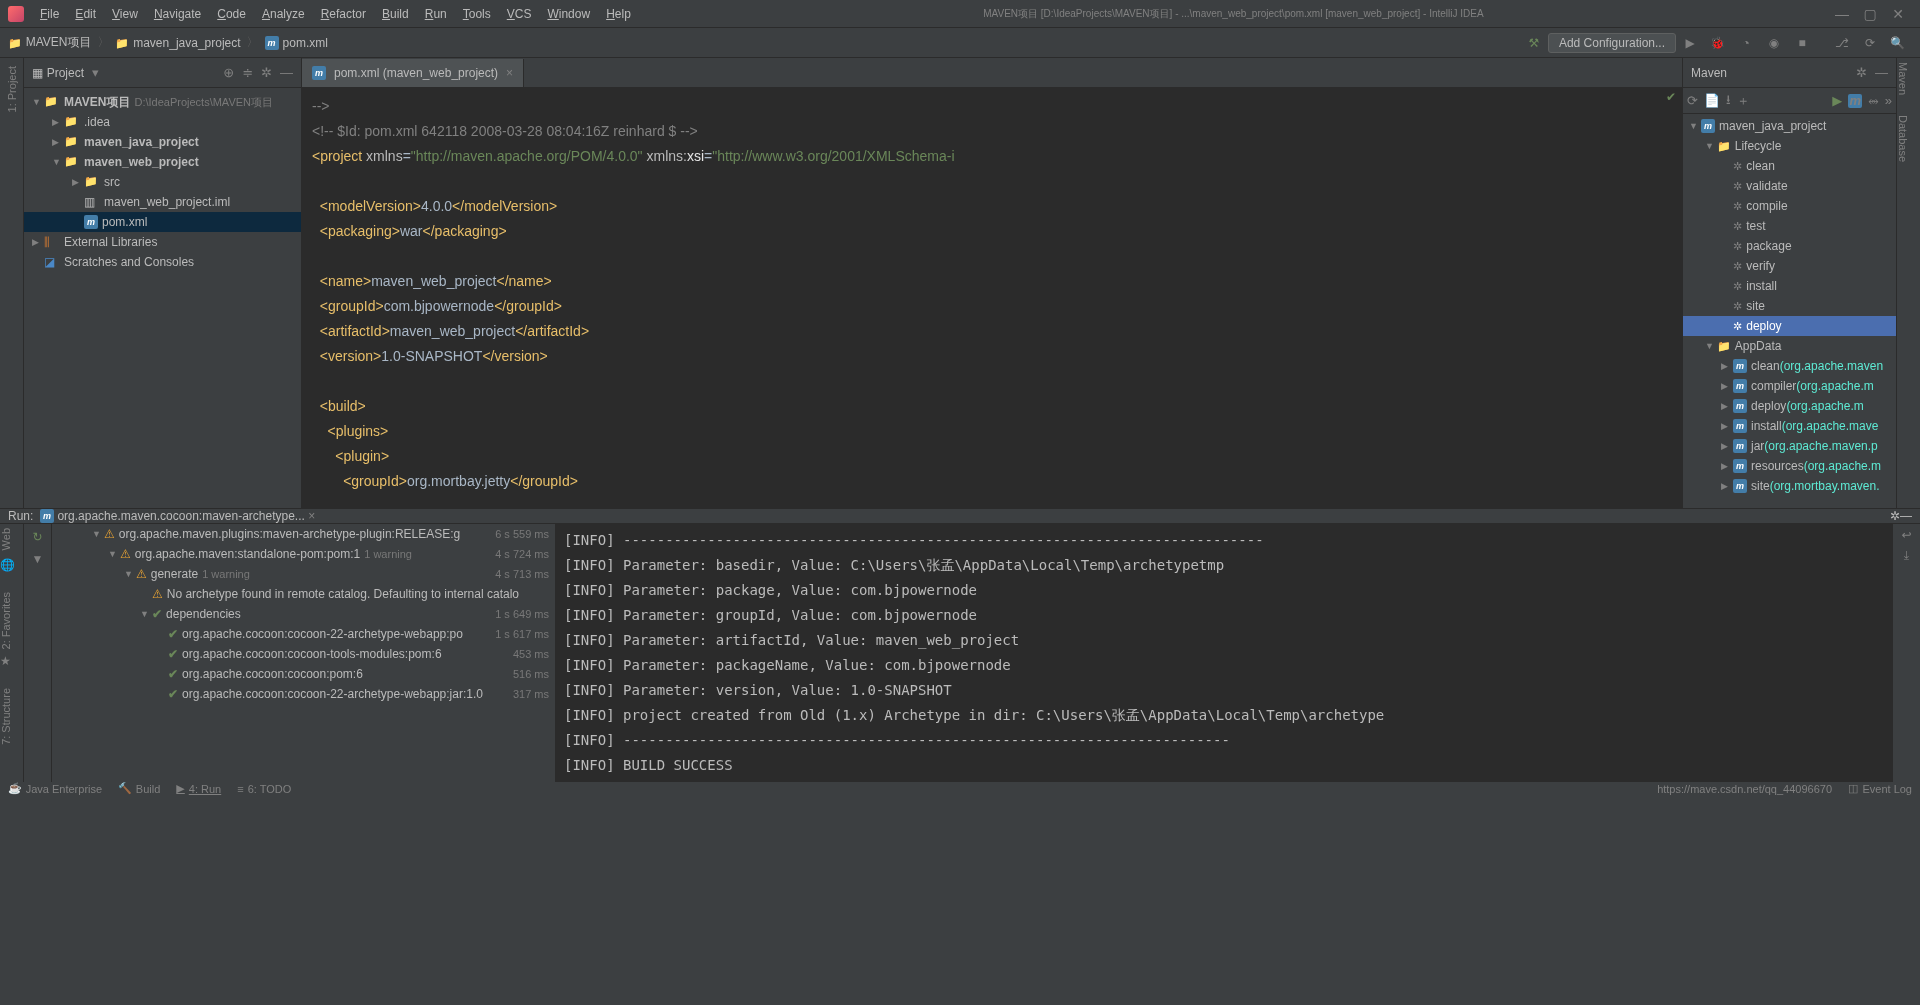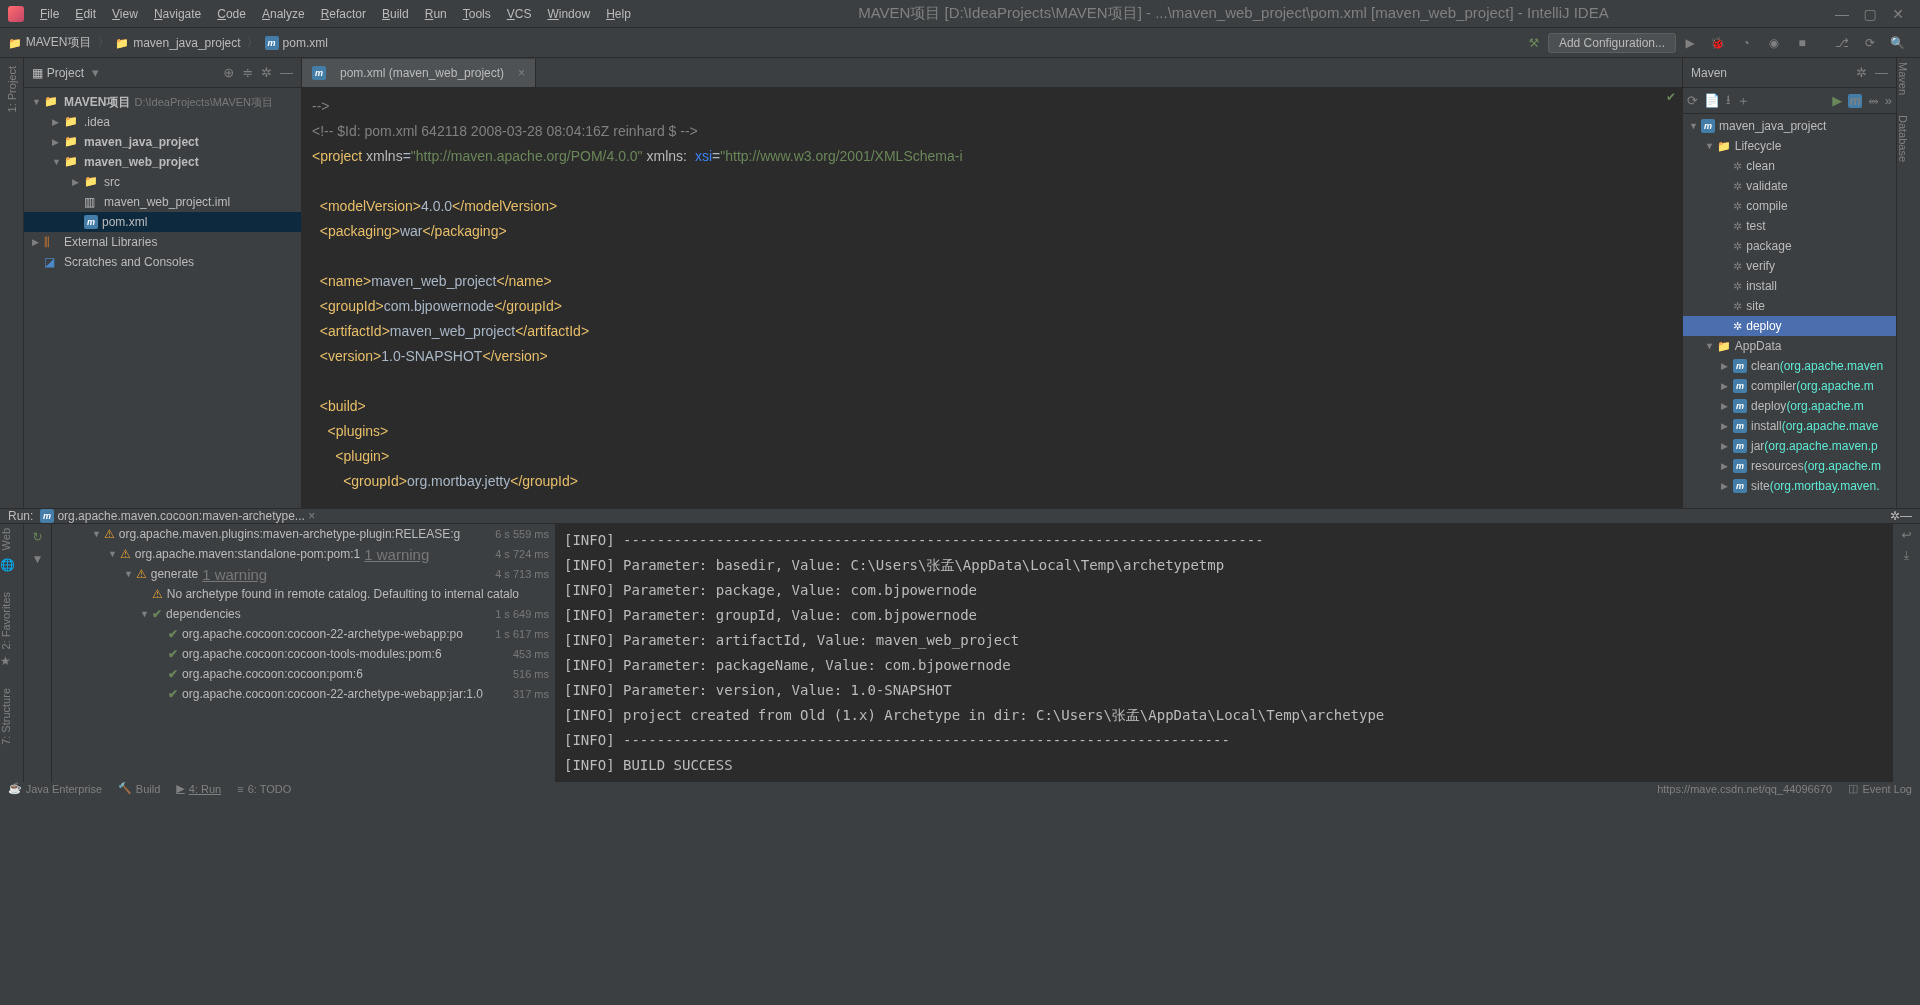--- a/index.html
+++ b/index.html
@@ -1,21 +1,21 @@
 <!DOCTYPE html>
 <html><head>
 <meta charset="utf-8">
 <style>
 * { margin: 0; padding: 0; box-sizing: border-box; font-family: "Segoe UI", sans-serif; }
 body { background: #3c3f41; color: #bbbbbb; font-size: 12px; overflow: hidden; width: 1920px; height: 1005px; }
 .titlebar { height: 28px; background: #3c3f41; display: flex; align-items: center; padding: 0 8px; border-bottom: 1px solid #2b2b2b; }
 .titlebar .logo { width: 16px; height: 16px; background: linear-gradient(135deg,#ff6b6b,#c44569); border-radius: 3px; margin-right: 8px; }
 .titlebar .menu-item { padding: 0 8px; color: #bbbbbb; cursor: pointer; }
 .titlebar .menu-item u { text-decoration: underline; }
-.titlebar .title-text { flex: 1; text-align: center; color: #808080; font-size: 15px; }
+.titlebar .title-text { flex: 1; text-align: center; color: #808080; font-size: 10px; }
 .titlebar .win-btn { width: 28px; text-align: center; color: #808080; font-size: 14px; }
 .navbar { height: 30px; background: #3c3f41; display: flex; align-items: center; padding: 0 8px; border-bottom: 1px solid #2b2b2b; }
 .navbar .crumb { display: flex; align-items: center; gap: 4px; color: #bbbbbb; }
 .navbar .crumb-sep { color: #606060; margin: 0 2px; }
 .navbar .spacer { flex: 1; }
 .navbar .config-btn { background: #4c5052; border: 1px solid #5e6060; padding: 2px 10px; border-radius: 3px; color: #bbbbbb; }
 .navbar .tool-icon { width: 24px; height: 24px; display: flex; align-items: center; justify-content: center; color: #808080; margin: 0 2px; }
 .main { display: flex; height: 450px; }
 .left-gutter { width: 24px; background: #3c3f41; border-right: 1px solid #2b2b2b; display: flex; flex-direction: column; align-items: center; padding-top: 4px; }
 .gutter-text { writing-mode: vertical-rl; transform: rotate(180deg); font-size: 11px; color: #808080; margin: 4px 0; }
@@ -27,50 +27,50 @@
 .tree { padding: 4px 0; overflow: auto; }
 .tree-row { display: flex; align-items: center; height: 20px; padding-left: 4px; white-space: nowrap; }
 .tree-row.selected { background: #0d293e; }
 .tree-indent { display: inline-block; }
 .tree-arrow { width: 12px; font-size: 9px; color: #808080; }
 .tree-icon { width: 16px; height: 14px; margin-right: 4px; display: inline-flex; }
 .tree-label { color: #bbbbbb; }
 .tree-suffix { color: #787878; margin-left: 4px; font-size: 11px; }
 .editor-area { flex: 1; display: flex; flex-direction: column; background: #2b2b2b; }
 .tabs { height: 30px; background: #3c3f41; display: flex; align-items: center; border-bottom: 1px solid #2b2b2b; }
-.tab { height: 28px; background: #4e5254; display: flex; align-items: center; padding: 0 10px; gap: 14px; border-right: 1px solid #2b2b2b; }
+.tab { height: 28px; background: #4e5254; display: flex; align-items: center; padding: 0 10px; gap: 8px; border-right: 1px solid #2b2b2b; }
 .tab .close { color: #808080; }
 .editor { flex: 1; display: flex; font-family: "Consolas","JetBrains Mono",monospace; font-size: 14px; overflow: hidden; position: relative; }
 .gutter { width: 50px; text-align: right; color: #606366; padding: 6px 8px 0 0; line-height: 25px; background: #313335; }
 .code { flex: 1; padding: 6px 0 0 10px; line-height: 25px; white-space: pre; overflow: hidden; color: #a9b7c6; }
 .code .c-comment { color: #808080; }
 .code .c-tag { color: #e8bf6a; }
 .code .c-attr { color: #bababa; }
 .code .c-str { color: #6a8759; }
-.code .c-ns { color: #3b82f6; margin-left: 8px; }
+.code .c-ns { color: #e5e5e5; }
 .right-gutter { width: 24px; background: #3c3f41; border-left: 1px solid #2b2b2b; }
 .maven-panel { width: 214px; background: #3c3f41; border-left: 1px solid #2b2b2b; display: flex; flex-direction: column; }
 .maven-toolbar { height: 26px; display: flex; align-items: center; padding: 0 4px; gap: 6px; border-bottom: 1px solid #2b2b2b; }
 .maven-toolbar span { color: #808080; font-size: 13px; }
 .maven-tree { flex: 1; overflow: hidden; padding: 2px 0; }
 .mrow { display: flex; align-items: center; height: 20px; white-space: nowrap; }
 .mrow.selected { background: #4b6eaf; color: #fff; }
 .mrow .gear { color: #808080; margin-right: 4px; font-size: 11px; }
 .mrow.selected .gear { color: #fff; }
 .mrow .plugin-suffix { color: #5eead4; }
 .run-panel { height: 268px; border-top: 1px solid #2b2b2b; display: flex; flex-direction: column; }
 .run-header { height: 26px; display: flex; align-items: center; padding: 0 8px; background: #3c3f41; border-bottom: 1px solid #2b2b2b; }
 .run-body { flex: 1; display: flex; }
 .run-left-gutter { width: 24px; background: #3c3f41; border-right: 1px solid #2b2b2b; }
 .run-tree-panel { width: 504px; background: #3c3f41; border-right: 1px solid #2b2b2b; overflow: hidden; }
 .rrow { display: flex; align-items: center; height: 20px; white-space: nowrap; padding-right: 6px; }
 .rrow .rtime { margin-left: auto; color: #787878; font-size: 11px; }
 .rrow .warn { color: #f0a732; margin-right: 4px; }
 .rrow .ok { color: #6a8759; margin-right: 4px; font-weight: bold; }
-.rrow .cnt { color: #787878; margin-left: 4px; font-size: 15px; text-decoration: underline; }
+.rrow .cnt { color: #787878; margin-left: 4px; font-size: 11px; }
 .console { flex: 1; background: #2b2b2b; font-family: Consolas,monospace; font-size: 14px; line-height: 25px; padding: 4px 8px; white-space: pre; overflow: hidden; color: #bbbbbb; }
 .console-right { width: 28px; background: #3c3f41; border-left: 1px solid #2b2b2b; display:flex; flex-direction:column; align-items:center; padding-top:4px; gap:6px;}
 .statusbar { height: 24px; background: #3c3f41; border-top: 1px solid #2b2b2b; display: flex; align-items: center; padding: 0 8px; gap: 16px; font-size: 11px; }
 .statusbar .sb-item { color: #808080; display:flex; align-items:center; gap:4px;}
 .statusbar .sb-right { margin-left: auto; }
 .ic-folder::before { content:"📁"; font-size:11px; }
 .ic-m { display:inline-block; width:14px; height:14px; background:#437da8; border-radius:2px; color:#fff; font-size:9px; font-style:italic; font-weight:bold; text-align:center; line-height:14px; }
 .ic-m::before { content:"m"; }
 </style>
 </head>

